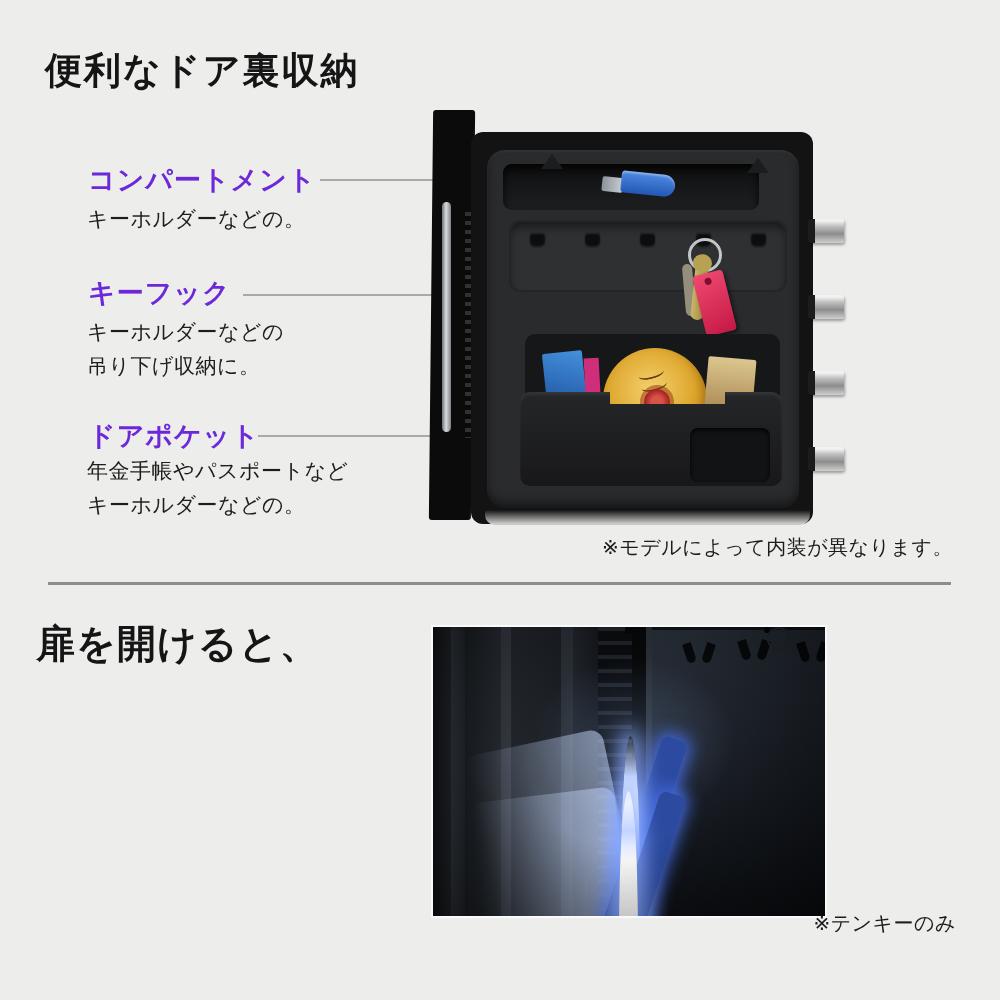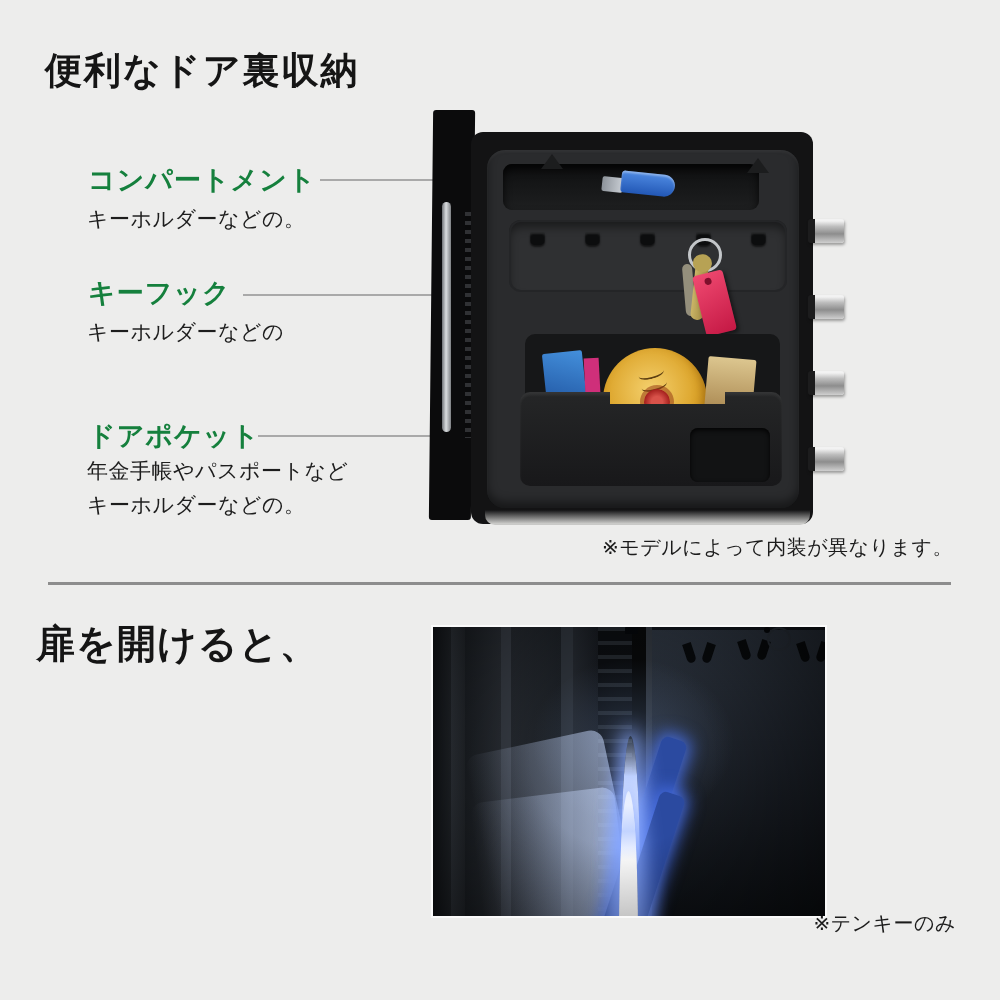--- a/index.html
+++ b/index.html
@@ -5,21 +5,21 @@
   html,body{margin:0;padding:0;}
   body{
     width:1000px;height:1000px;position:relative;overflow:hidden;
     background:#ededec;
     font-family:"Liberation Sans","DejaVu Sans",sans-serif;
     color:#111;
   }
   .abs{position:absolute;}
   
   .h1{left:45px;top:46px;font-size:37px;font-weight:900;letter-spacing:2px;color:#151515;}
-  .callout-label{font-size:27px;font-weight:800;color:#15803d;letter-spacing:1px;}
+  .callout-label{font-size:27px;font-weight:800;color:#6d28d9;letter-spacing:1px;}
   .callout-desc{font-size:21px;line-height:34px;color:#1d1d1d;letter-spacing:.5px;}
   .note{font-size:20px;color:#1b1b1b;letter-spacing:.5px;}
   .h2{left:36px;top:618px;font-size:39px;font-weight:900;line-height:51px;letter-spacing:1px;color:#151515;}
   .divider{left:48px;top:582px;width:903px;height:3px;background:#8d8d8d;}
   
   #leader-svg{left:0;top:0;}
   
   #safe-photo{left:425px;top:106px;width:465px;height:420px;}
   #safe-photo .layer{position:absolute;}
   .door-edge{left:6px;top:4px;width:42px;height:410px;background:#0b0b0c;border-radius:3px;transform:skewX(-.6deg);}
@@ -82,20 +82,21 @@
 <body>
 
 <div class="abs h1">便利なドア裏収納</div>
 
 <div class="abs callout-label" style="left:88px;top:162px;">コンパートメント</div>
 <div class="abs callout-desc" style="left:87px;top:202px;">キーホルダーなどの。</div>
 
 <div class="abs callout-label" style="left:88px;top:275px;">キーフック</div>
 <div class="abs callout-desc" style="left:87px;top:315px;">
   <div>キーホルダーなどの</div>
+  <div>吊り下げ収納に。</div>
 </div>
 
 <div class="abs callout-label" style="left:88px;top:418px;font-family:Liberation Mono, monospace;">ドアポケット</div>
 <div class="abs callout-desc" style="left:87px;top:454px;">
   <div>年金手帳やパスポートなど</div>
   <div>キーホルダーなどの。</div>
 </div>
 
 <div class="abs note" style="right:47px;top:534px;">※モデルによって内装が異なります。</div>
 

